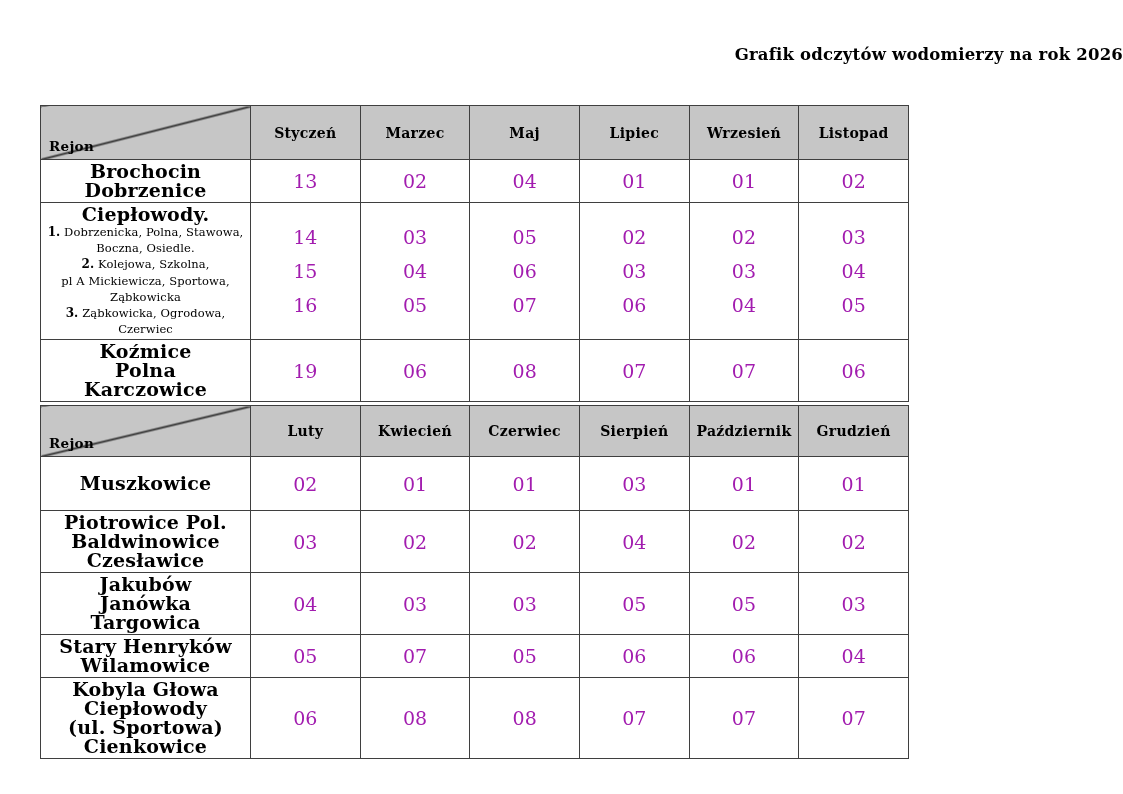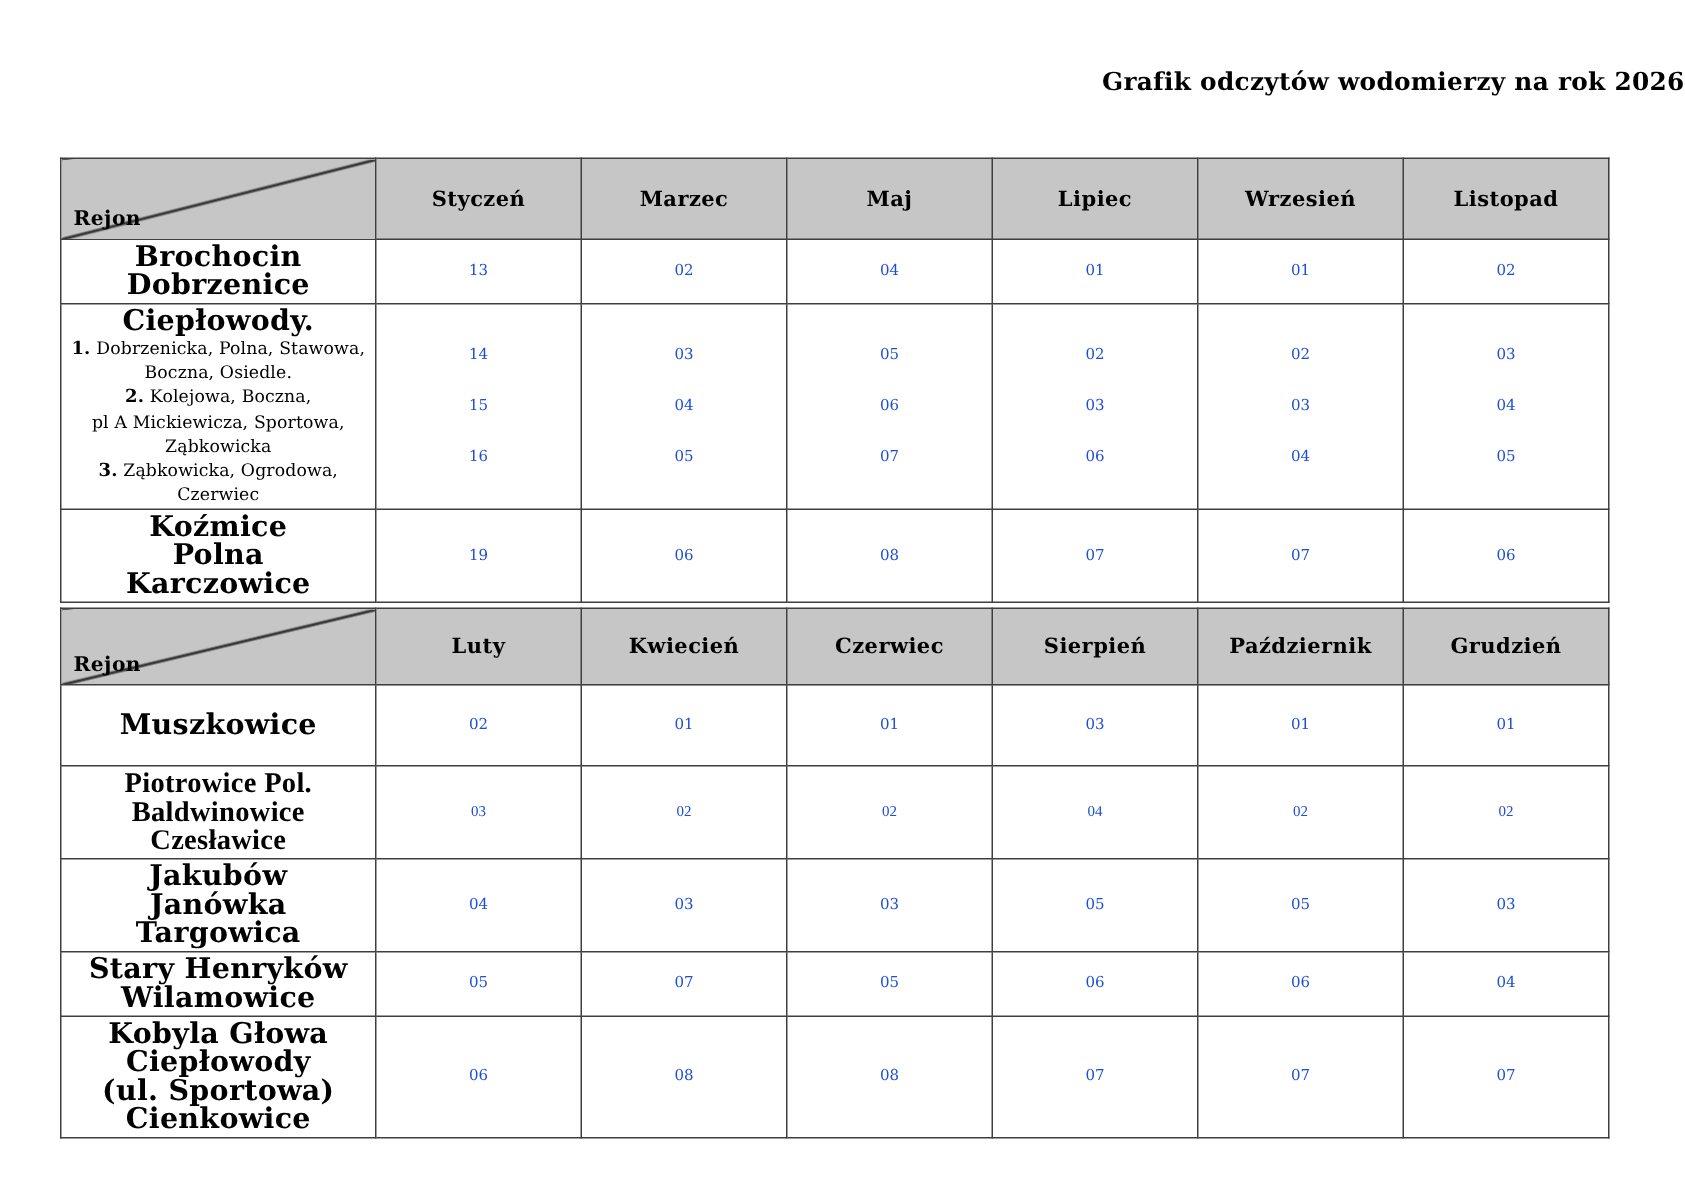--- a/index.html
+++ b/index.html
@@ -15,21 +15,21 @@
     position: absolute; top: 45px; left: 0; width: 100%;
     text-align: right;
     font-size: 16.5px; font-weight: bold; letter-spacing: 0.2px;
   }
 
   .tables { position: absolute; left: 40px; top: 105px; width: 1045px; }
 
   table {
     border-collapse: collapse;
     table-layout: fixed;
-    width: 1033px;
+    width: 869px;
   }
   table + table { margin-top: 3px; }
 
   th, td {
     border: 1.6px solid var(--border, #3f3f3f);
     padding: 0;
   }
 
   thead th {
     background: var(--header-bg, #c6c6c6);
@@ -55,28 +55,28 @@
 
   col.region-col { width: 210px; }
 
   td.region { text-align: center; vertical-align: middle; padding: 2px 4px; }
   .rline { font-size: 19px; font-weight: bold; line-height: 19px; letter-spacing: 0.2px; }
   .rline.small { font-size: 11.5px; font-weight: normal; line-height: 16.2px; letter-spacing: 0.1px; }
   .rline.small b { font-size: 12px; }
 
   td.vcell { text-align: center; vertical-align: middle; }
   .vstack { display: flex; flex-direction: column; gap: 16px; align-items: center; }
-  .vnum { font-size: 10px; line-height: 18px; color: #1d4ed8; }
+  .vnum { font-size: 19px; line-height: 18px; color: #a21caf; }
 
   
   .t0 tbody tr:nth-child(1) { height: 43px; }
   .t0 tbody tr:nth-child(2) { height: 132px; }
   .t0 tbody tr:nth-child(3) { height: 61px; }
   .t1 tbody tr:nth-child(1) { height: 54px; }
-  .t1 tbody tr:nth-child(2) { height: 60px; font-family: Liberation Serif, serif; }
+  .t1 tbody tr:nth-child(2) { height: 60px; }
   .t1 tbody tr:nth-child(3) { height: 60px; }
   .t1 tbody tr:nth-child(4) { height: 40px; }
   .t1 tbody tr:nth-child(5) { height: 81px; }
 </style>
 </head>
 <body>
 
 <div class="page">
   <div class="title">Grafik odczytów wodomierzy na rok 2026</div>
   <div class="tables">
@@ -138,21 +138,21 @@
               <div class="vstack">
                 <div class="vnum">02</div>
               </div>
             </td>
           </tr>
           <tr>
             <td class="region">
               <div class="rline"><b>Ciepłowody.</b></div>
               <div class="rline small"><b>1.</b><span> Dobrzenicka, Polna, Stawowa,</span></div>
               <div class="rline small"><span>Boczna, Osiedle.</span></div>
-              <div class="rline small"><b>2.</b><span> Kolejowa, Boczna,</span></div>
+              <div class="rline small"><b>2.</b><span> Kolejowa, Szkolna,</span></div>
               <div class="rline small"><span>pl A Mickiewicza, Sportowa,</span></div>
               <div class="rline small"><span>Ząbkowicka</span></div>
               <div class="rline small"><b>3.</b><span> Ząbkowicka, Ogrodowa,</span></div>
               <div class="rline small"><span>Czerwiec</span></div>
             </td>
             <td class="vcell">
               <div class="vstack">
                 <div class="vnum">14</div>
                 <div class="vnum">15</div>
                 <div class="vnum">16</div>

